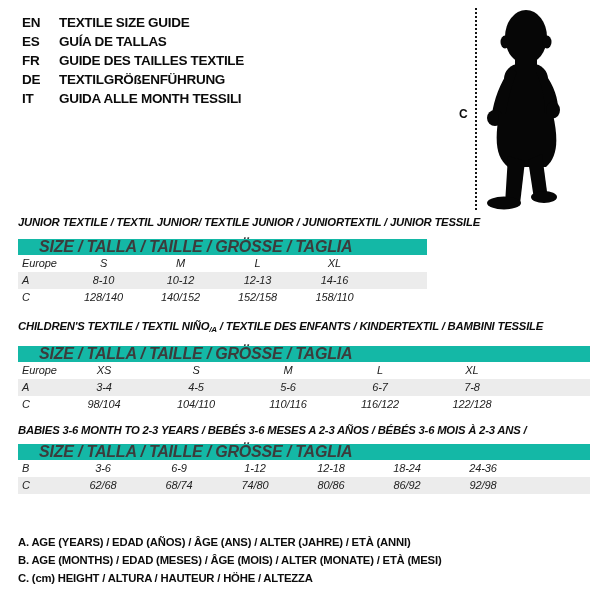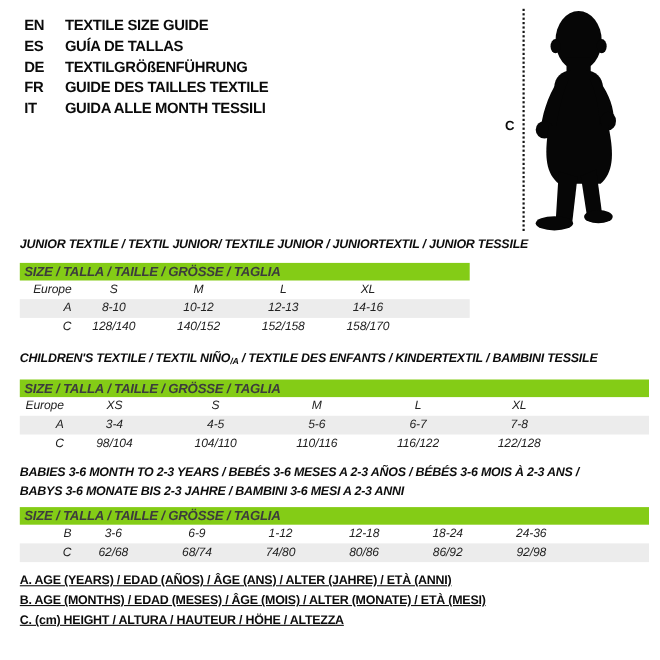--- a/index.html
+++ b/index.html
@@ -24,61 +24,61 @@
   
   .section { position:absolute; left:18px;font-style:italic; }
   .sec-title { font-weight:bold; font-size:11.3px; line-height:13px; letter-spacing:-0.2px; color:#0c0c0c; white-space:nowrap; }
   .sec-title .subline { display:block; margin-top:4px; }
   .sub-a { font-size:8px; vertical-align:-2px; }
 
   .size-table { margin-top:10px; }
   .t-wide { width:572px; }
   .t-narrow { width:409px; }
   .bar {
-    height:16px; line-height:16px; background:#84cc16; color:#3c3c3c;
-    font-size:12px; font-weight:bold; letter-spacing:-0.2px; padding-left:4px;
+    height:16px; line-height:16px; background:#14b8a6; color:#3c3c3c;
+    font-size:16px; font-weight:bold; letter-spacing:-0.2px; padding-left:21px;
   }
   .trow { display:flex; height:17px; line-height:17px; font-size:11px; color:#222; letter-spacing:-0.1px; }
   .trow.alt { background:#ececec; }
-  .lbl { padding-left:4px; flex:0 0 auto;text-align:right; }
+  .lbl { padding-left:4px; flex:0 0 auto; }
   .t4 .lbl { width:47px; }  .t4 .cell { width:77px; }
   .t5 .lbl { width:40px; }  .t5 .cell { width:92px; }
   .t6 .lbl { width:47px; }  .t6 .cell { width:76px; }
   .cell { text-align:center; flex:0 0 auto; }
 
   #sec-junior   { top:216px; }
   #sec-children { top:320px; }
   #sec-babies   { top:424px; }
   #sec-babies .size-table { margin-top:7px; }
 
   
-  .legend { position:absolute; left:18px; top:519px;text-decoration:underline; }
+  .legend { position:absolute; left:18px; top:533px; }
   .legend-line { font-weight:bold; font-size:11.3px; line-height:18px; letter-spacing:-0.2px; color:#0c0c0c; white-space:nowrap; }
 </style>
 </head>
 <body>
 
 <div class="page">
 
   <div class="lang-block">
     <div class="lang-row">
       <span class="lang-code">EN</span>
       <span class="lang-text">TEXTILE SIZE GUIDE</span>
     </div>
     <div class="lang-row">
       <span class="lang-code">ES</span>
       <span class="lang-text">GUÍA DE TALLAS</span>
     </div>
     <div class="lang-row">
+      <span class="lang-code">FR</span>
+      <span class="lang-text">GUIDE DES TAILLES TEXTILE</span>
+    </div>
+    <div class="lang-row">
       <span class="lang-code">DE</span>
       <span class="lang-text">TEXTILGRÖßENFÜHRUNG</span>
-    </div>
-    <div class="lang-row">
-      <span class="lang-code">FR</span>
-      <span class="lang-text">GUIDE DES TAILLES TEXTILE</span>
     </div>
     <div class="lang-row">
       <span class="lang-code">IT</span>
       <span class="lang-text">GUIDA ALLE MONTH TESSILI</span>
     </div>
   </div>
 
   <div class="figure">
     <span class="c-label">C</span>
     <div class="dash-line"></div>
@@ -125,21 +125,21 @@
         <span class="cell">8-10</span>
         <span class="cell">10-12</span>
         <span class="cell">12-13</span>
         <span class="cell">14-16</span>
       </div>
       <div class="trow">
         <span class="lbl">C</span>
         <span class="cell">128/140</span>
         <span class="cell">140/152</span>
         <span class="cell">152/158</span>
-        <span class="cell">158/170</span>
+        <span class="cell">158/110</span>
       </div>
     </div>
   </div>
 
   <div class="section" id="sec-children">
     <div class="sec-title"><span>CHILDREN'S TEXTILE / TEXTIL NIÑO</span><span class="sub-a">/A</span><span> / TEXTILE DES ENFANTS / KINDERTEXTIL / BAMBINI TESSILE</span></div>
     <div class="size-table t-wide t5">
       <div class="bar">SIZE / TALLA / TAILLE / GRÖSSE / TAGLIA</div>
       <div class="trow">
         <span class="lbl">Europe</span>
@@ -164,21 +164,20 @@
         <span class="cell">110/116</span>
         <span class="cell">116/122</span>
         <span class="cell">122/128</span>
       </div>
     </div>
   </div>
 
   <div class="section" id="sec-babies">
     <div class="sec-title">
       <span>BABIES 3-6 MONTH TO 2-3 YEARS / BEBÉS 3-6 MESES A 2-3 AÑOS / BÉBÉS 3-6 MOIS À 2-3 ANS /</span>
-      <span class="subline">BABYS 3-6 MONATE BIS 2-3 JAHRE / BAMBINI 3-6 MESI A 2-3 ANNI</span>
     </div>
     <div class="size-table t-wide t6">
       <div class="bar">SIZE / TALLA / TAILLE / GRÖSSE / TAGLIA</div>
       <div class="trow">
         <span class="lbl">B</span>
         <span class="cell">3-6</span>
         <span class="cell">6-9</span>
         <span class="cell">1-12</span>
         <span class="cell">12-18</span>
         <span class="cell">18-24</span>

